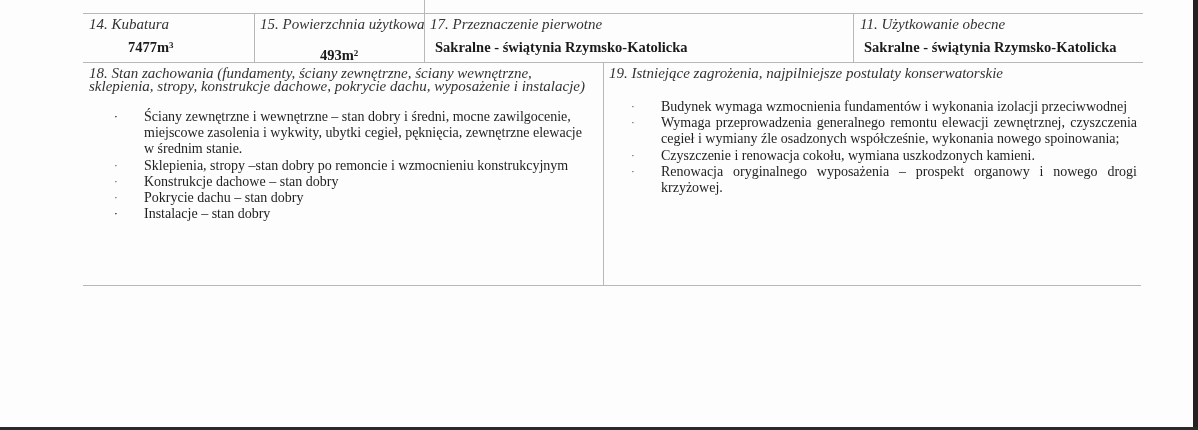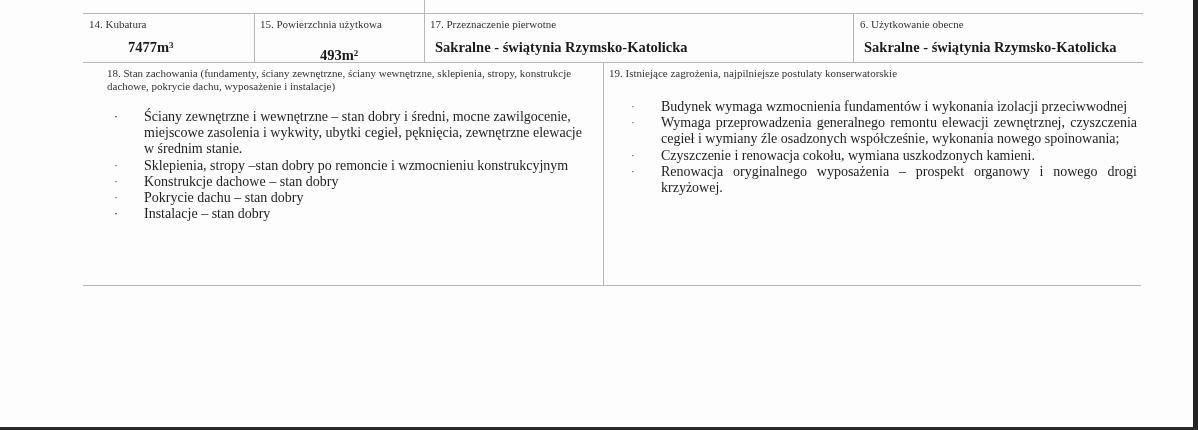--- a/index.html
+++ b/index.html
@@ -39,28 +39,28 @@
       height: 1px;
       background: #b8b8b8;
     }
     .line-v {
       position: absolute;
       width: 1px;
       background: #b8b8b8;
     }
     .cell-label {
       position: absolute;
-      font-size: 11px;
+      font-style: italic;
+      font-size: 15px;
       line-height: 13px;
       color: #333;
       white-space: nowrap;
     }
     .cell-label.wrap {
       white-space: normal;
-      margin-left: 18px;
     }
     .cell-value {
       position: absolute;
       font-weight: bold;
       font-size: 14.5px;
       line-height: 17px;
       color: #1a1a1a;
       white-space: nowrap;
     }
     .cell-value sup {
@@ -127,21 +127,21 @@
       <span>493m</span><sup>2</sup>
     </div>
   </div>
 
   <div>
     <div class="cell-label" style="left:430px; top:18px;">17. Przeznaczenie pierwotne</div>
     <div class="cell-value" style="left:435px; top:39px;">Sakralne - świątynia Rzymsko-Katolicka</div>
   </div>
 
   <div>
-    <div class="cell-label" style="left:860px; top:18px;">6. Użytkowanie obecne</div>
+    <div class="cell-label" style="left:860px; top:18px;">11. Użytkowanie obecne</div>
     <div class="cell-value" style="left:864px; top:39px;">Sakralne - świątynia Rzymsko-Katolicka</div>
   </div>
 
   <div>
     <div class="cell-label wrap" style="left:89px; top:67px; width:505px;">18. Stan zachowania (fundamenty, ściany zewnętrzne, ściany wewnętrzne, sklepienia, stropy, konstrukcje dachowe, pokrycie dachu, wyposażenie i instalacje)</div>
     <ul class="bullet-list" style="left:110px; top:109px; width:482px;">
       <li><span class="dot">·</span></li>
       <li><span class="dot">·</span><span class="txt">Ściany zewnętrzne i wewnętrzne – stan dobry i średni, mocne zawilgocenie, miejscowe zasolenia i wykwity, ubytki cegieł, pęknięcia, zewnętrzne elewacje w średnim stanie.</span></li>
       <li><span class="dot">·</span><span class="txt">Sklepienia, stropy –stan dobry po remoncie i wzmocnieniu konstrukcyjnym</span></li>
       <li><span class="dot">·</span><span class="txt">Konstrukcje dachowe – stan dobry</span></li>

